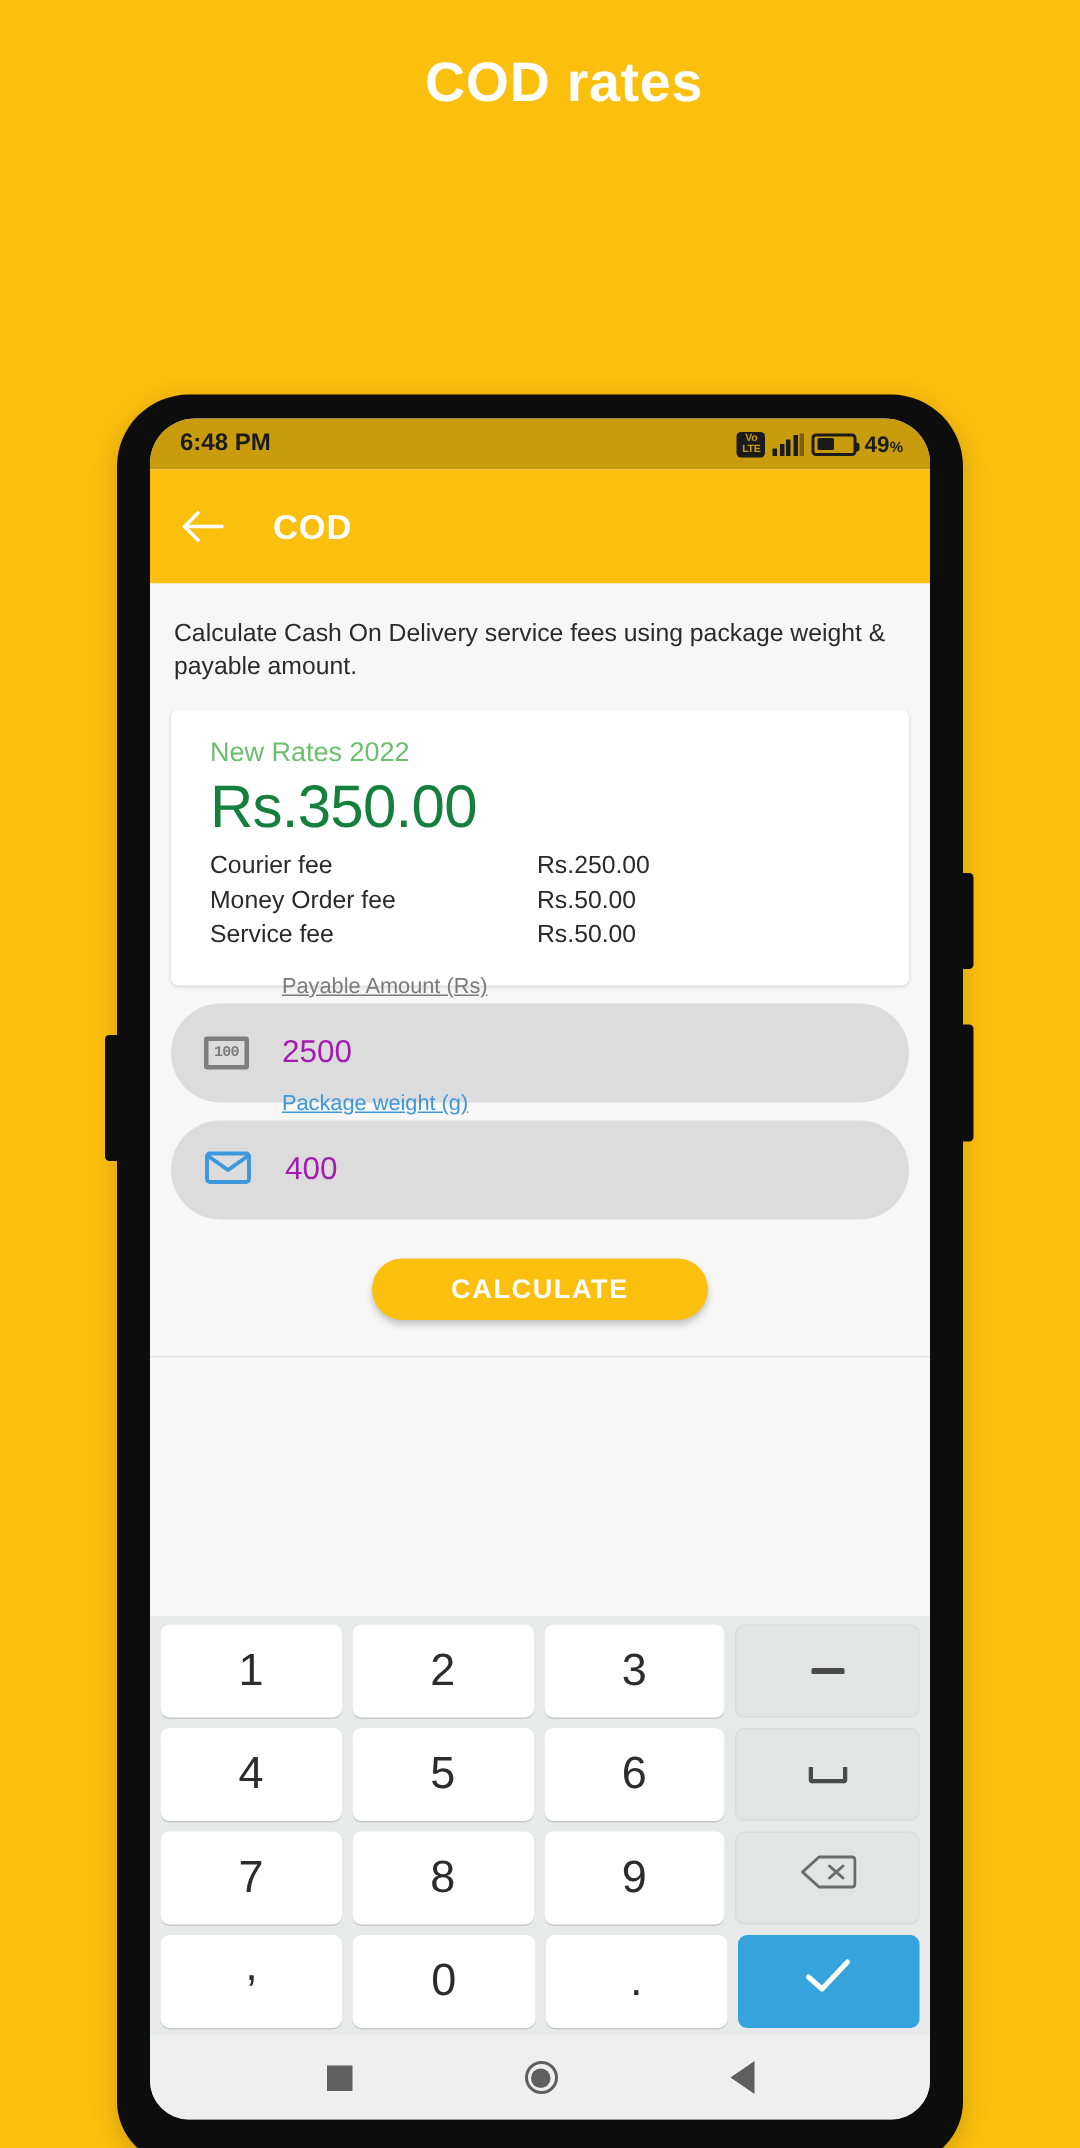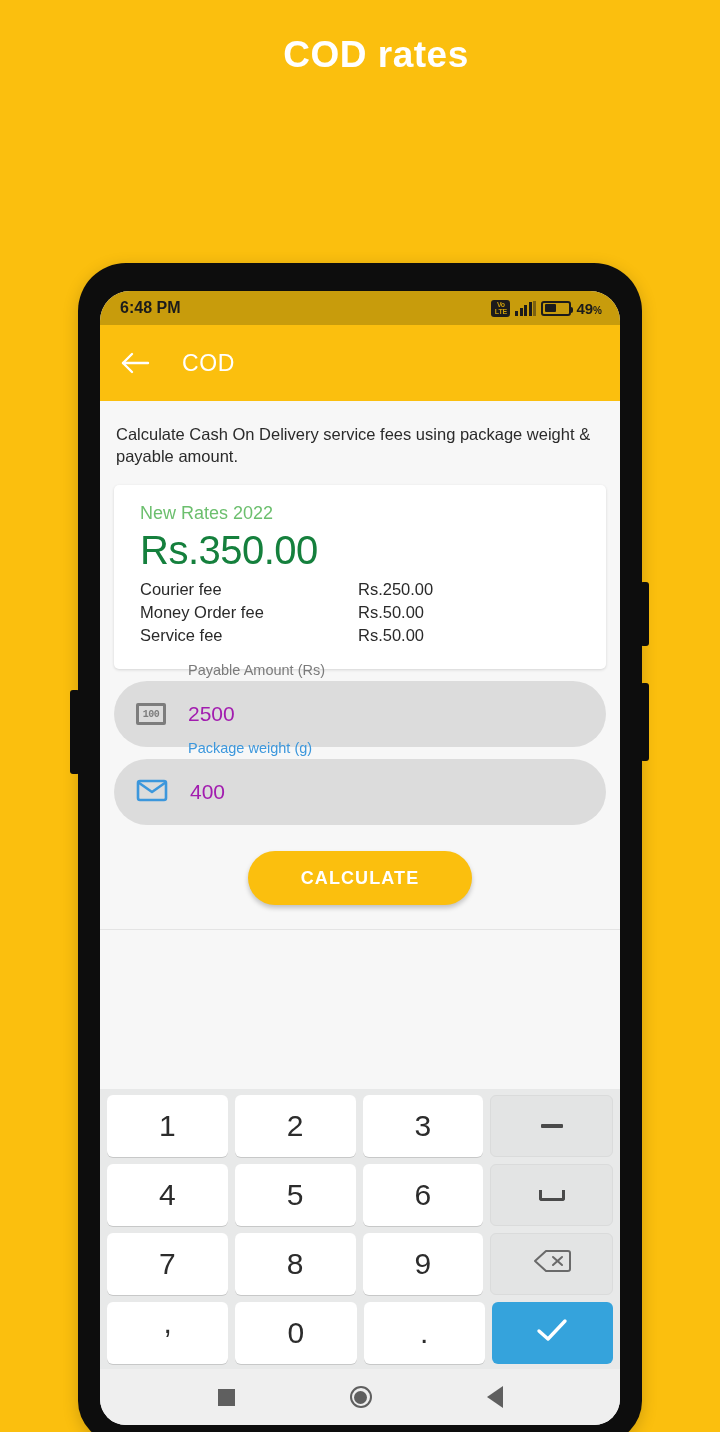--- a/index.html
+++ b/index.html
@@ -58,21 +58,21 @@
   .side-btn.right-b {
     right: -7px;
     top: 420px;
     width: 9px;
     height: 78px;
   }
 
   .phone-screen {
     position: absolute;
     left: 22px;
-    top: 28px;
+    top: 16px;
     width: 520px;
     height: 1134px;
     background: #F6F6F6;
     border-radius: 30px 30px 26px 26px;
     overflow: hidden;
     display: flex;
     flex-direction: column;
   }
 
   
@@ -146,21 +146,21 @@
     display: flex;
     align-items: center;
     padding-left: 20px;
     gap: 32px;
     flex: 0 0 auto;
   }
   .back-arrow { width: 30px; height: 24px; }
   .app-title {
     color: #ffffff;
     font-size: 23px;
-    font-weight: normal;
+    font-weight: bold;
     letter-spacing: 0.6px;
   }
 
   
   .content {
     flex: 1 1 auto;
     background: #F7F7F7;
     position: relative;
     overflow: hidden;
   }
@@ -208,40 +208,41 @@
     display: flex;
     align-items: center;
     padding-left: 22px;
     gap: 22px;
   }
   .field-label {
     position: absolute;
     top: -19px;
     left: 74px;
     font-size: 14.5px;
+    text-decoration: underline;
   }
   .field-label.gray { color: #7b7b7b; }
   .field-label.blue { color: #3C97DC; }
   .field-value { font-size: 21px; color: #a21caf; }
 
   .money-icon {
     width: 30px; height: 22px;
     border: 3px solid #7d7d7d;
     border-radius: 2px;
     display: flex; align-items: center; justify-content: center;
     font-size: 10px; font-weight: bold; color: #7d7d7d;
     letter-spacing: -0.5px;
     font-family: "Liberation Mono", monospace;
   }
 
   
   .calc-wrap { display: flex; justify-content: center; margin-top: 26px; }
   .calc-button {
     width: 224px;
-    height: 54px;
+    height: 41px;
     background: #FBBF0E;
     border: none;
     border-radius: 27px;
     color: #ffffff;
     font-size: 18px;
     font-weight: bold;
     letter-spacing: 1.1px;
     font-family: "Liberation Sans", sans-serif;
     box-shadow: 0 3px 5px rgba(0,0,0,0.22);
     cursor: pointer;

